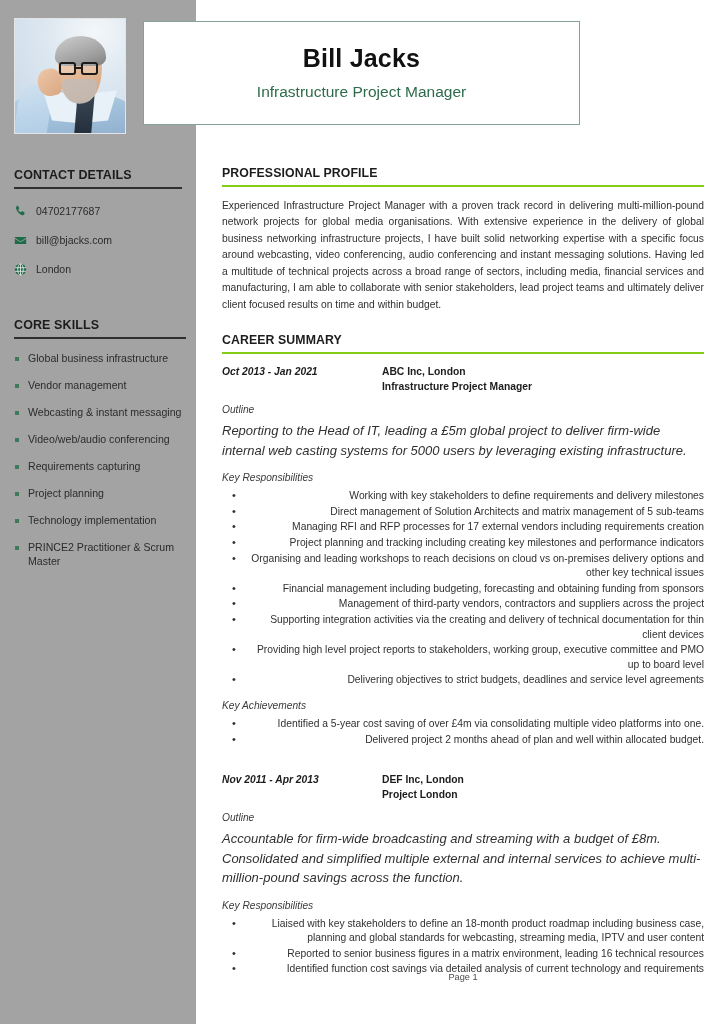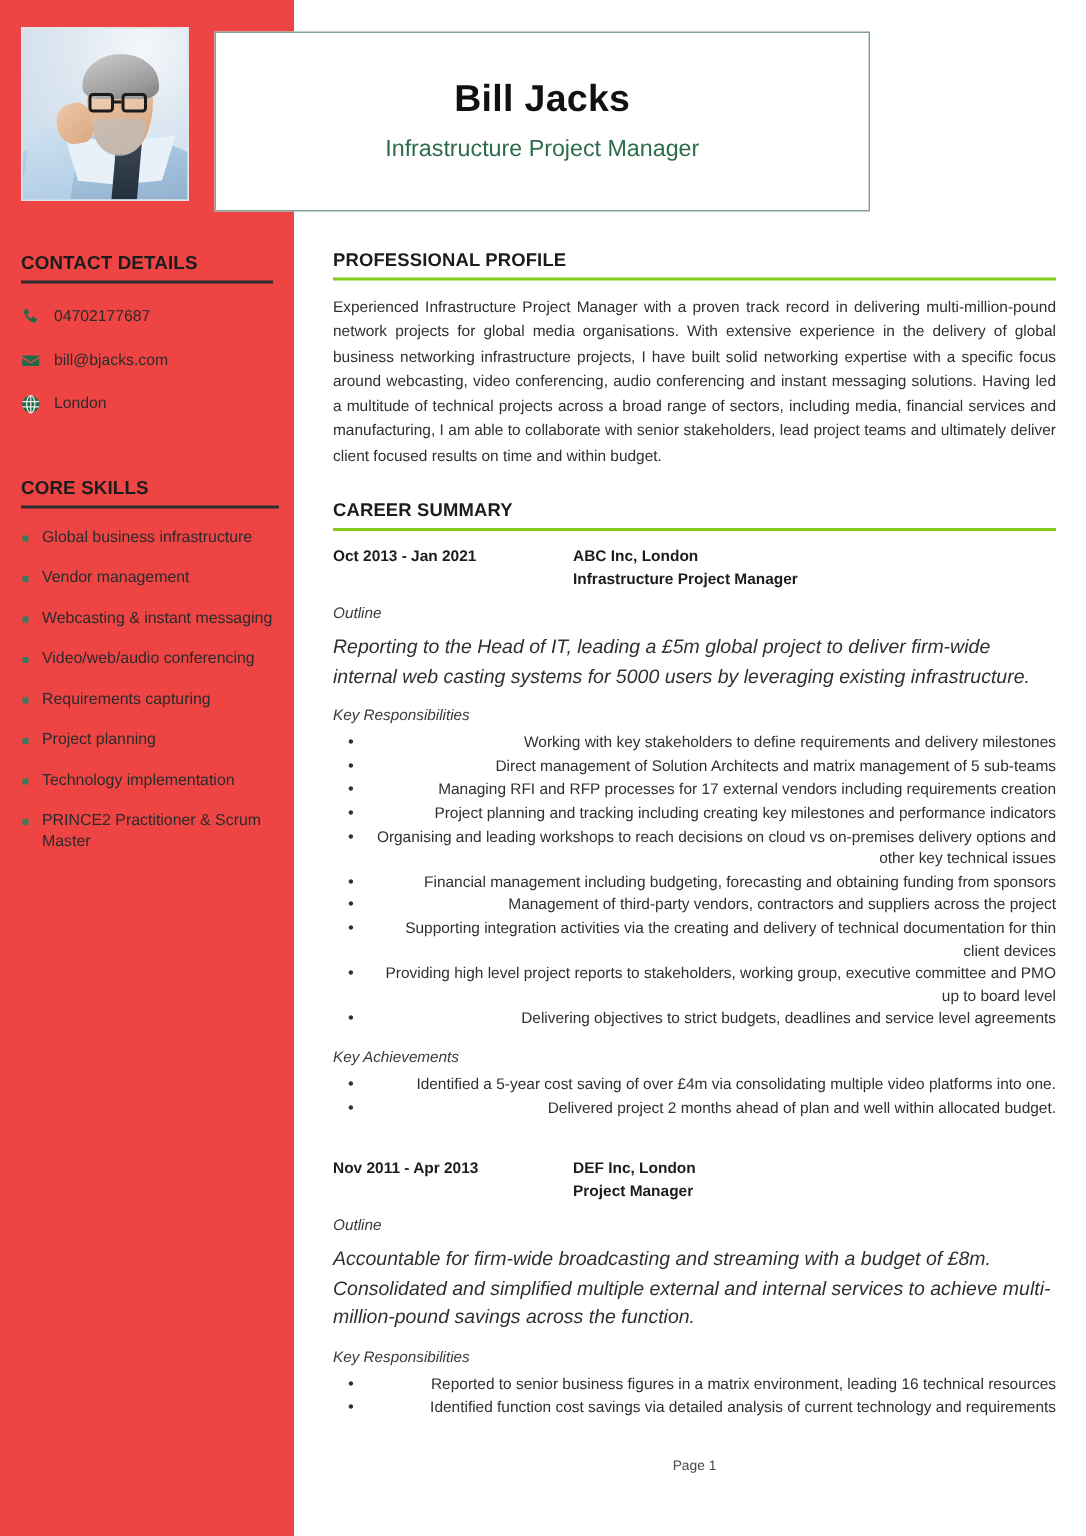--- a/index.html
+++ b/index.html
@@ -21,21 +21,21 @@
     box-sizing: border-box;
   }
 
   
   .sidebar {
     position: absolute;
     left: 0;
     top: 0;
     width: 196px;
     height: 1024px;
-    background: #ef4444;
+    background: #a3a3a3;
     box-sizing: border-box;
     padding: 0 14px;
   }
   .photo-frame {
     position: absolute;
     left: 14px;
     top: 18px;
     width: 112px;
     height: 116px;
     overflow: hidden;
@@ -225,21 +225,21 @@
     height: 4px;
     background: #3d7a5c;
   }
 
   
   .header-box {
     position: absolute;
     left: 143px;
     top: 21px;
     width: 437px;
-    height: 120px;
+    height: 104px;
     border: 1.5px solid #84a393;
     background: #ffffff;
     box-sizing: border-box;
     display: flex;
     flex-direction: column;
     align-items: center;
     justify-content: center;
   }
   .cand-name {
     font-size: 25px;
@@ -286,20 +286,21 @@
     align-items: flex-start;
     margin-bottom: 9px;
   }
   .job-dates {
     width: 160px;
     min-width: 160px;
     font-size: 10.3px;
     font-weight: 700;
     color: #1c1c1c;
     line-height: 1.45;
+    font-style: italic;
   }
   .job-right {
     font-size: 10.3px;
     font-weight: 700;
     color: #1c1c1c;
     line-height: 1.45;
   }
   .sub-label {
     font-size: 10.2px;
     font-style: italic;
@@ -473,29 +474,30 @@
         </ul>
       </article>
 
       <div class="job-gap"></div>
 
       <article class="job">
         <div class="job-head">
           <div class="job-dates">Nov 2011 - Apr 2013</div>
           <div class="job-right">
             <div>DEF Inc, London</div>
-            <div>Project Manager</div>
+            <div>Project London</div>
           </div>
         </div>
 
         <p class="sub-label">Outline</p>
         <p class="outline-text">Accountable for firm-wide broadcasting and streaming with a budget of £8m. Consolidated and simplified multiple external and internal services to achieve multi-million-pound savings across the function.</p>
 
         <p class="sub-label">Key Responsibilities</p>
         <ul class="bullets">
+          <li>Liaised with key stakeholders to define an 18-month product roadmap including business case, planning and global standards for webcasting, streaming media, IPTV and user content</li>
           <li>Reported to senior business figures in a matrix environment, leading 16 technical resources</li>
           <li>Identified function cost savings via detailed analysis of current technology and requirements</li>
         </ul>
       </article>
 
     </section>
   </main>
 
   <div class="footer">
     <span>Page 1</span>

